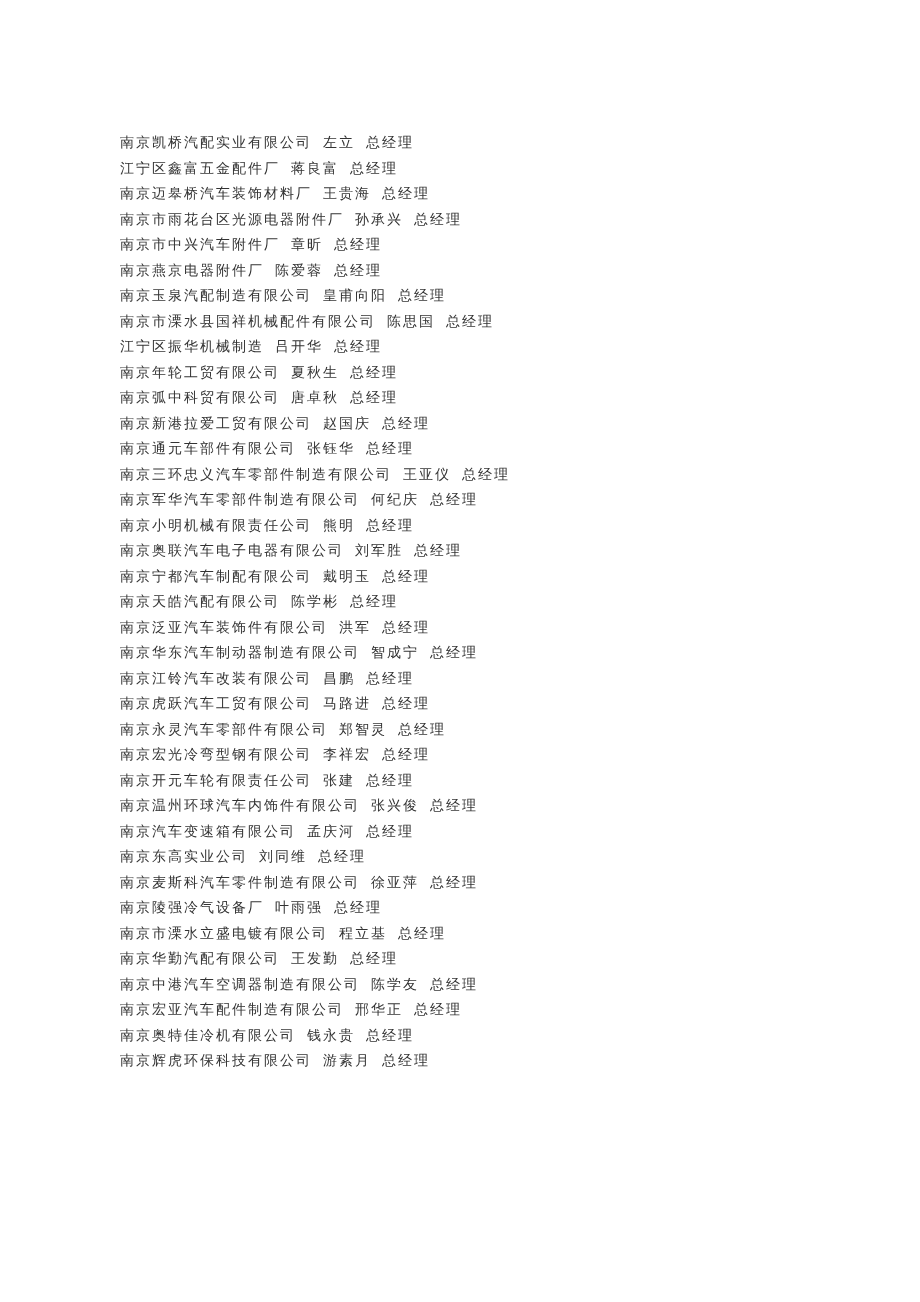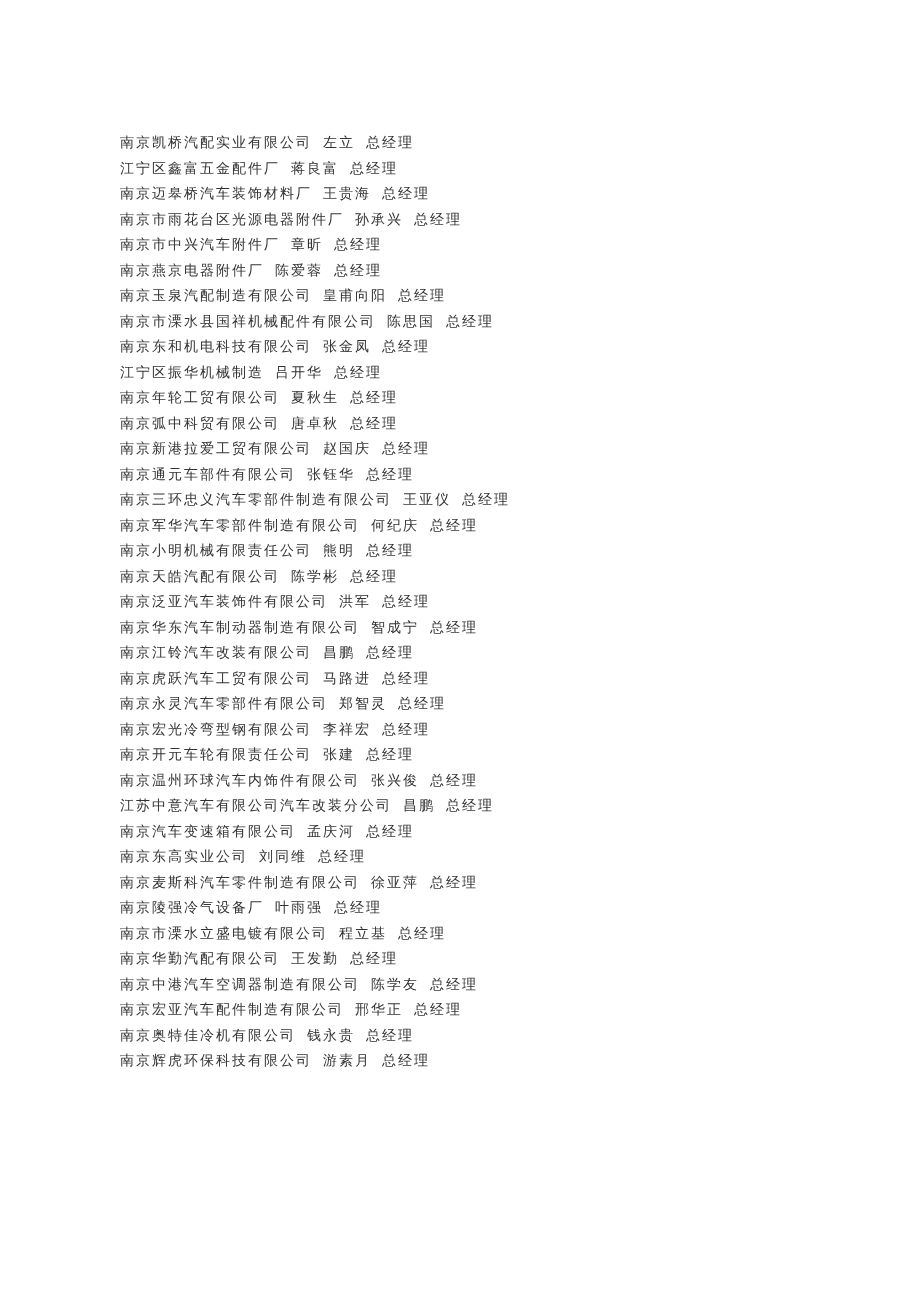--- a/index.html
+++ b/index.html
@@ -26,39 +26,39 @@
 
 <div class="page">
     <div class="line"><span>南京凯桥汽配实业有限公司</span>  <span>左立</span>  <span>总经理</span></div>
     <div class="line"><span>江宁区鑫富五金配件厂</span>  <span>蒋良富</span>  <span>总经理</span></div>
     <div class="line"><span>南京迈皋桥汽车装饰材料厂</span>  <span>王贵海</span>  <span>总经理</span></div>
     <div class="line"><span>南京市雨花台区光源电器附件厂</span>  <span>孙承兴</span>  <span>总经理</span></div>
     <div class="line"><span>南京市中兴汽车附件厂</span>  <span>章昕</span>  <span>总经理</span></div>
     <div class="line"><span>南京燕京电器附件厂</span>  <span>陈爱蓉</span>  <span>总经理</span></div>
     <div class="line"><span>南京玉泉汽配制造有限公司</span>  <span>皇甫向阳</span>  <span>总经理</span></div>
     <div class="line"><span>南京市溧水县国祥机械配件有限公司</span>  <span>陈思国</span>  <span>总经理</span></div>
-    <div class="line"><span>南京东和机电科技有限公司</span>  <span>张金凤</span>  <span>总经理</span></div>
     <div class="line"><span>江宁区振华机械制造</span>  <span>吕开华</span>  <span>总经理</span></div>
     <div class="line"><span>南京年轮工贸有限公司</span>  <span>夏秋生</span>  <span>总经理</span></div>
     <div class="line"><span>南京弧中科贸有限公司</span>  <span>唐卓秋</span>  <span>总经理</span></div>
     <div class="line"><span>南京新港拉爱工贸有限公司</span>  <span>赵国庆</span>  <span>总经理</span></div>
     <div class="line"><span>南京通元车部件有限公司</span>  <span>张钰华</span>  <span>总经理</span></div>
     <div class="line"><span>南京三环忠义汽车零部件制造有限公司</span>  <span>王亚仪</span>  <span>总经理</span></div>
     <div class="line"><span>南京军华汽车零部件制造有限公司</span>  <span>何纪庆</span>  <span>总经理</span></div>
     <div class="line"><span>南京小明机械有限责任公司</span>  <span>熊明</span>  <span>总经理</span></div>
+    <div class="line"><span>南京奥联汽车电子电器有限公司</span>  <span>刘军胜</span>  <span>总经理</span></div>
+    <div class="line"><span>南京宁都汽车制配有限公司</span>  <span>戴明玉</span>  <span>总经理</span></div>
     <div class="line"><span>南京天皓汽配有限公司</span>  <span>陈学彬</span>  <span>总经理</span></div>
     <div class="line"><span>南京泛亚汽车装饰件有限公司</span>  <span>洪军</span>  <span>总经理</span></div>
     <div class="line"><span>南京华东汽车制动器制造有限公司</span>  <span>智成宁</span>  <span>总经理</span></div>
     <div class="line"><span>南京江铃汽车改装有限公司</span>  <span>昌鹏</span>  <span>总经理</span></div>
     <div class="line"><span>南京虎跃汽车工贸有限公司</span>  <span>马路进</span>  <span>总经理</span></div>
     <div class="line"><span>南京永灵汽车零部件有限公司</span>  <span>郑智灵</span>  <span>总经理</span></div>
     <div class="line"><span>南京宏光冷弯型钢有限公司</span>  <span>李祥宏</span>  <span>总经理</span></div>
     <div class="line"><span>南京开元车轮有限责任公司</span>  <span>张建</span>  <span>总经理</span></div>
     <div class="line"><span>南京温州环球汽车内饰件有限公司</span>  <span>张兴俊</span>  <span>总经理</span></div>
-    <div class="line"><span>江苏中意汽车有限公司汽车改装分公司</span>  <span>昌鹏</span>  <span>总经理</span></div>
     <div class="line"><span>南京汽车变速箱有限公司</span>  <span>孟庆河</span>  <span>总经理</span></div>
     <div class="line"><span>南京东高实业公司</span>  <span>刘同维</span>  <span>总经理</span></div>
     <div class="line"><span>南京麦斯科汽车零件制造有限公司</span>  <span>徐亚萍</span>  <span>总经理</span></div>
     <div class="line"><span>南京陵强冷气设备厂</span>  <span>叶雨强</span>  <span>总经理</span></div>
     <div class="line"><span>南京市溧水立盛电镀有限公司</span>  <span>程立基</span>  <span>总经理</span></div>
     <div class="line"><span>南京华勤汽配有限公司</span>  <span>王发勤</span>  <span>总经理</span></div>
     <div class="line"><span>南京中港汽车空调器制造有限公司</span>  <span>陈学友</span>  <span>总经理</span></div>
     <div class="line"><span>南京宏亚汽车配件制造有限公司</span>  <span>邢华正</span>  <span>总经理</span></div>
     <div class="line"><span>南京奥特佳冷机有限公司</span>  <span>钱永贵</span>  <span>总经理</span></div>
     <div class="line"><span>南京辉虎环保科技有限公司</span>  <span>游素月</span>  <span>总经理</span></div>

